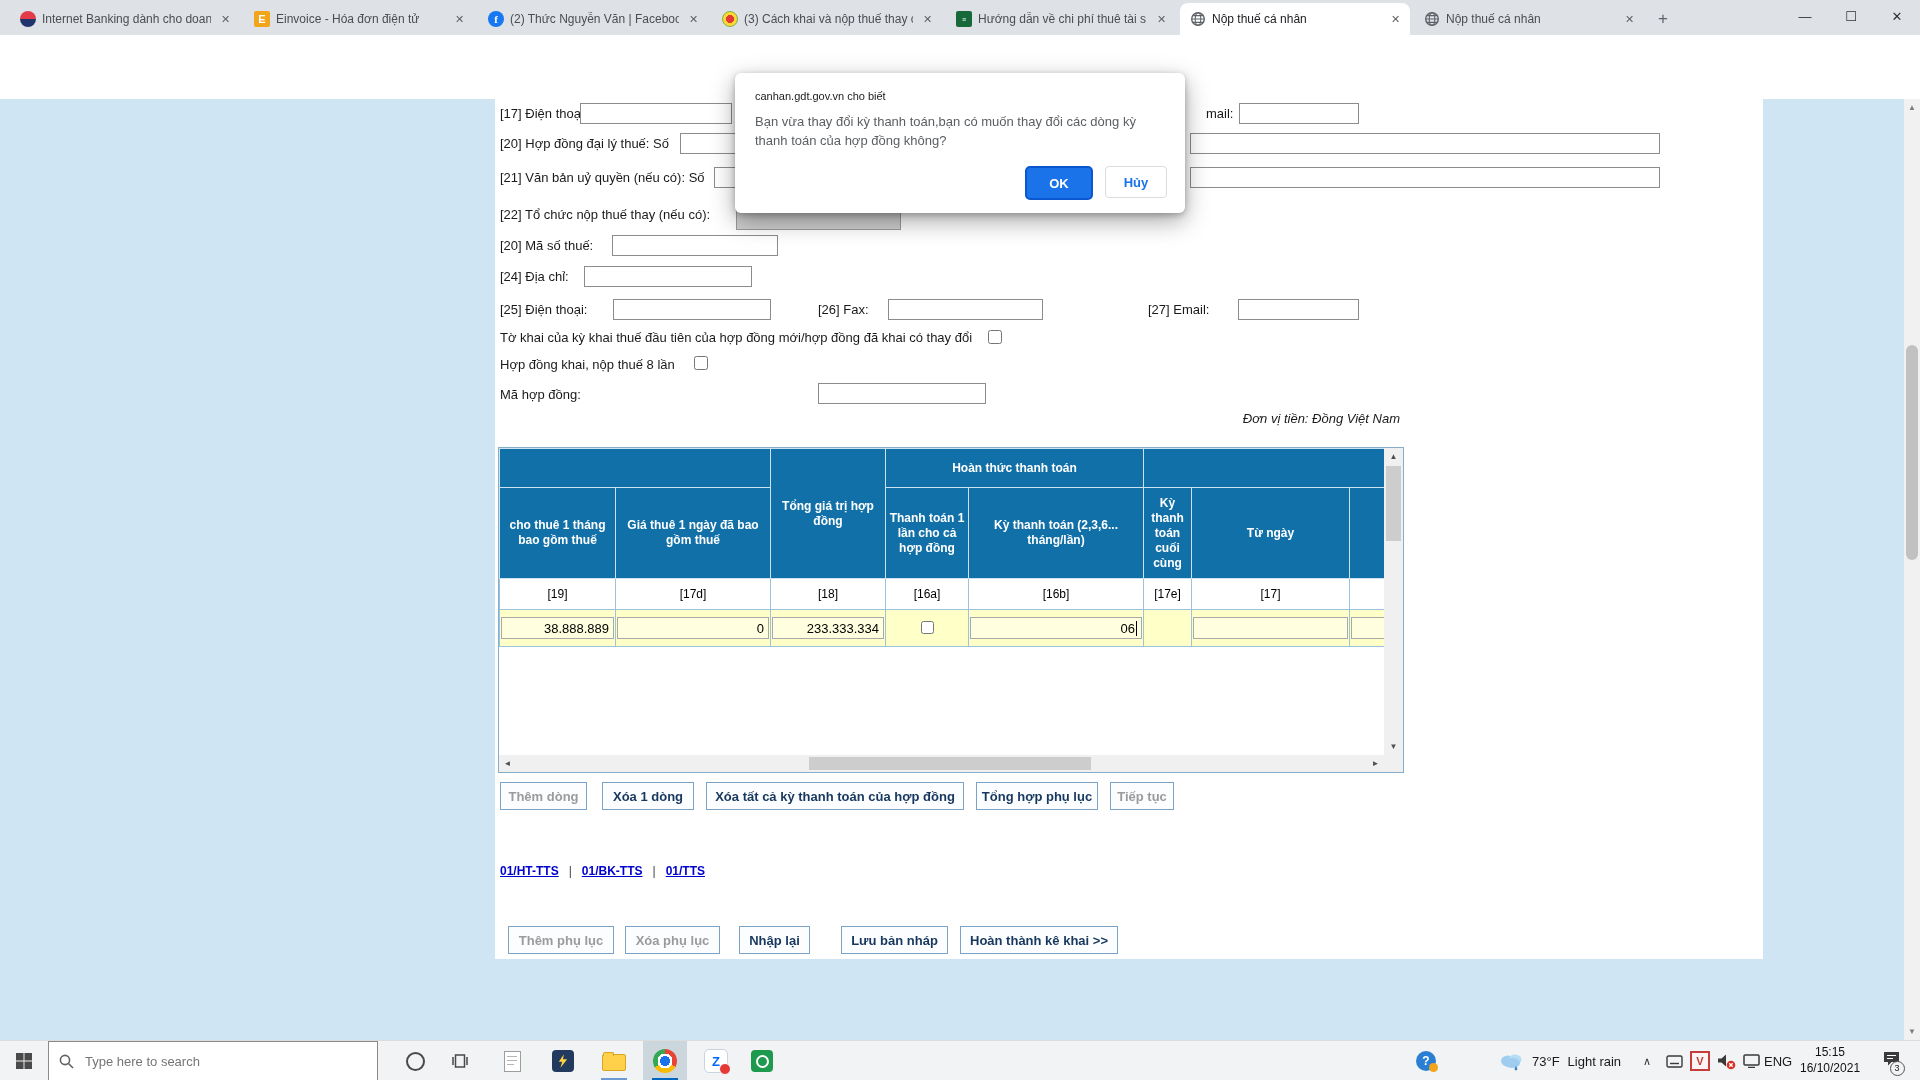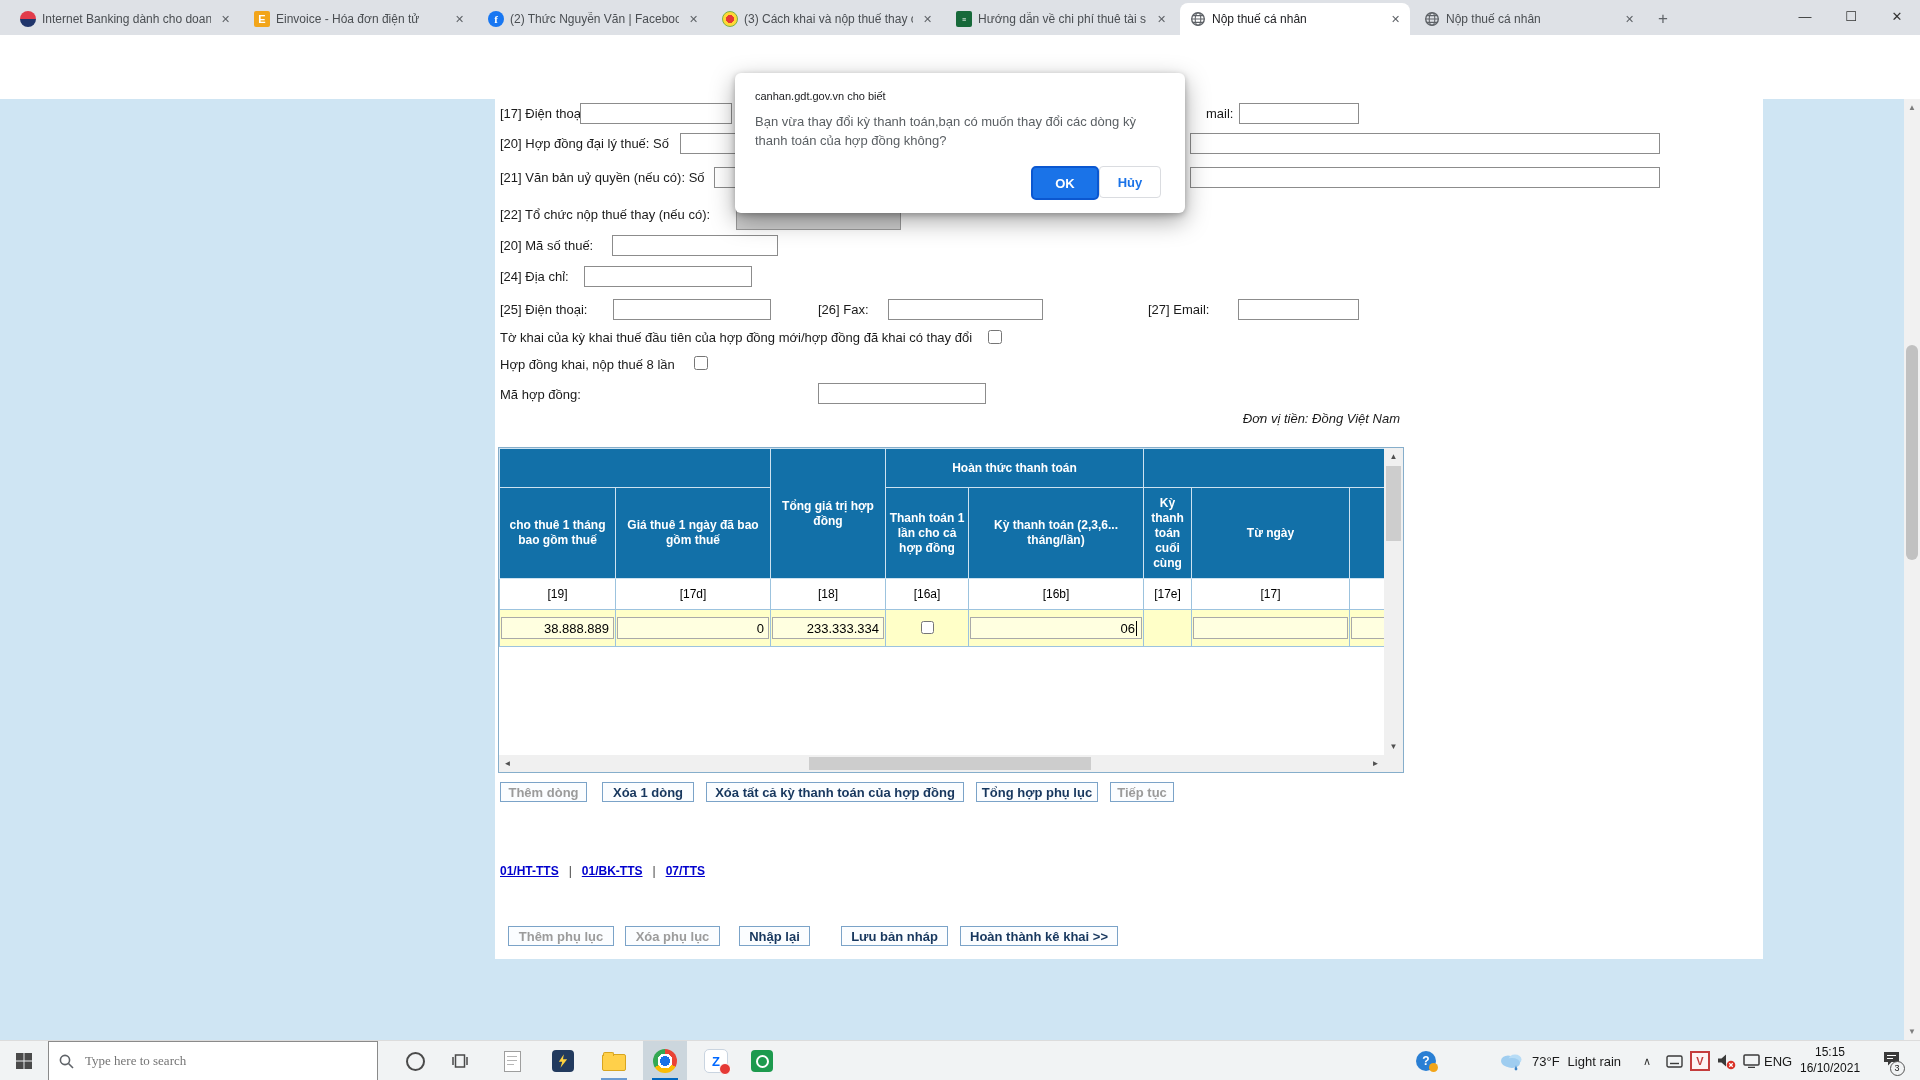--- a/index.html
+++ b/index.html
@@ -71,45 +71,45 @@
   tr.vals td{background:#ffffc8;border:1px solid #9cc3de;height:34px;vertical-align:middle}
   .cellin{height:22px;border:1px solid #a9a9a9;background:#ffffe0;font-size:13px;text-align:right;
           box-sizing:border-box;width:100%;padding:0 4px;font-family:inherit;display:block}
   div.cellin{display:flex;align-items:center;justify-content:flex-end}
   .caret{display:inline-block;width:1px;height:15px;background:#000;margin-left:1px}
   
   .sb{background:#f0f0f0}
   .sb-btn{position:absolute;display:flex;align-items:center;justify-content:center;color:#505050;font-size:8px;background:#f0f0f0}
   .sb-thumb{position:absolute;background:#cdcdcd}
   
-  .btn{position:absolute;height:20px;background:#fbfdff;border:1px solid #7ba3c8;color:#17375e;font-weight:bold;
+  .btn{position:absolute;height:28px;background:#fbfdff;border:1px solid #7ba3c8;color:#17375e;font-weight:bold;
        font-size:13px;display:flex;align-items:center;justify-content:center;padding:0 8px;box-sizing:border-box;
        font-family:inherit;white-space:nowrap}
   .btn.dis{color:#9b9b9b}
   .linkrow{position:absolute;left:500px;top:765px;font-size:12px;font-weight:bold}
   .linkrow a{color:#0000cd;}
   .linkrow .sep{color:#444;font-weight:normal;margin:0 10px}
   
   .dialog{position:absolute;left:735px;top:73px;width:450px;height:140px;background:#fff;border-radius:6px;
           box-shadow:0 8px 24px rgba(0,0,0,.35),0 2px 6px rgba(0,0,0,.25);z-index:60;box-sizing:border-box;padding:17px 20px}
   .dlg-title{font-size:11px;color:#202124}
   .dlg-msg{font-size:13px;color:#5a5f63;margin-top:11px;line-height:1.45;width:395px}
-  .dlg-btns{position:absolute;right:24px;bottom:13px;display:flex;}
+  .dlg-btns{position:absolute;right:18px;bottom:13px;display:flex;gap:12px}
   .dlg-ok{width:64px;height:30px;background:#1a73e8;color:#fff;border:2px solid #0b57d0;border-radius:5px;
           font-size:13px;font-weight:bold;font-family:inherit;display:flex;align-items:center;justify-content:center}
   .dlg-cancel{width:60px;height:30px;background:#fff;color:#1a73e8;border:1px solid #dadce0;border-radius:4px;
           font-size:13px;font-weight:bold;font-family:inherit;display:flex;align-items:center;justify-content:center}
   
   .pagesb{position:absolute;right:0;top:0;width:16px;height:941px;background:#f1f1f1}
   
   .taskbar{position:absolute;left:0;top:1040px;width:1920px;height:40px;background:#f1f3f4;border-top:1px solid #dcdcdc;box-sizing:border-box}
   .tslot{position:absolute;top:0;width:44px;height:40px;display:flex;align-items:center;justify-content:center}
   .tsearch{position:absolute;left:48px;top:0;width:330px;height:40px;background:#fff;border:1px solid #8a8a8a;
            box-sizing:border-box;display:flex;align-items:center;padding:0 10px;gap:9px}
-  .tsearch input{border:none;outline:none;font-size:13px;color:#0f766e;width:260px;font-family:Liberation Serif, serif;background:transparent}
+  .tsearch input{border:none;outline:none;font-size:13px;color:#0f766e;width:260px;font-family:Liberation Sans, sans-serif;background:transparent}
   .openline{position:absolute;bottom:0;left:50%;transform:translateX(-50%);width:26px;height:3px;background:#6b9bd2}
   .chrome-ic{width:24px;height:24px;border-radius:50%;
      background:radial-gradient(circle,#1a73e8 0 5px,#fff 5px 7.5px,rgba(0,0,0,0) 7.5px),
      conic-gradient(#ea4335 0 33%,#fbbc05 33% 66%,#34a853 66% 100%)}
   .badge{position:absolute;width:10px;height:10px;border-radius:50%;background:#e53935;border:1px solid #fff}
   .tray{display:flex;align-items:center;position:absolute;top:0;height:40px;color:#1a1a1a;font-size:13px}
   .clock{text-align:center;font-size:12px;line-height:1.3;color:#111}
 </style>
 </head>
 <body>
@@ -371,21 +371,21 @@
       <div class="sb" style="position:absolute;right:0;bottom:0;width:19px;height:17px"></div>
     </div>
 
     <div class="btn dis" style="left:500px;top:683px;width:87px">Thêm dòng</div>
     <div class="btn" style="left:602px;top:683px;width:92px">Xóa 1 dòng</div>
     <div class="btn" style="left:706px;top:683px;width:258px">Xóa tất cả kỳ thanh toán của hợp đồng</div>
     <div class="btn" style="left:976px;top:683px;width:122px">Tổng hợp phụ lục</div>
     <div class="btn dis" style="left:1110px;top:683px;width:64px">Tiếp tục</div>
 
     <div class="linkrow">
-      <a href="#">01/HT-TTS</a><span class="sep">|</span><a href="#">01/BK-TTS</a><span class="sep">|</span><a href="#">07/TTS</a>
+      <a href="#">01/HT-TTS</a><span class="sep">|</span><a href="#">01/BK-TTS</a><span class="sep">|</span><a href="#">01/TTS</a>
     </div>
 
     <div class="btn dis" style="left:508px;top:827px;width:106px">Thêm phụ lục</div>
     <div class="btn dis" style="left:625px;top:827px;width:95px">Xóa phụ lục</div>
     <div class="btn" style="left:739px;top:827px;width:71px">Nhập lại</div>
     <div class="btn" style="left:841px;top:827px;width:107px">Lưu bản nháp</div>
     <div class="btn" style="left:960px;top:827px;width:158px">Hoàn thành kê khai &gt;&gt;</div>
 
     <div class="pagesb">
       <div class="sb-btn" style="left:0;top:0;width:16px;height:17px;background:#f1f1f1;color:#7d7d7d">▲</div>

